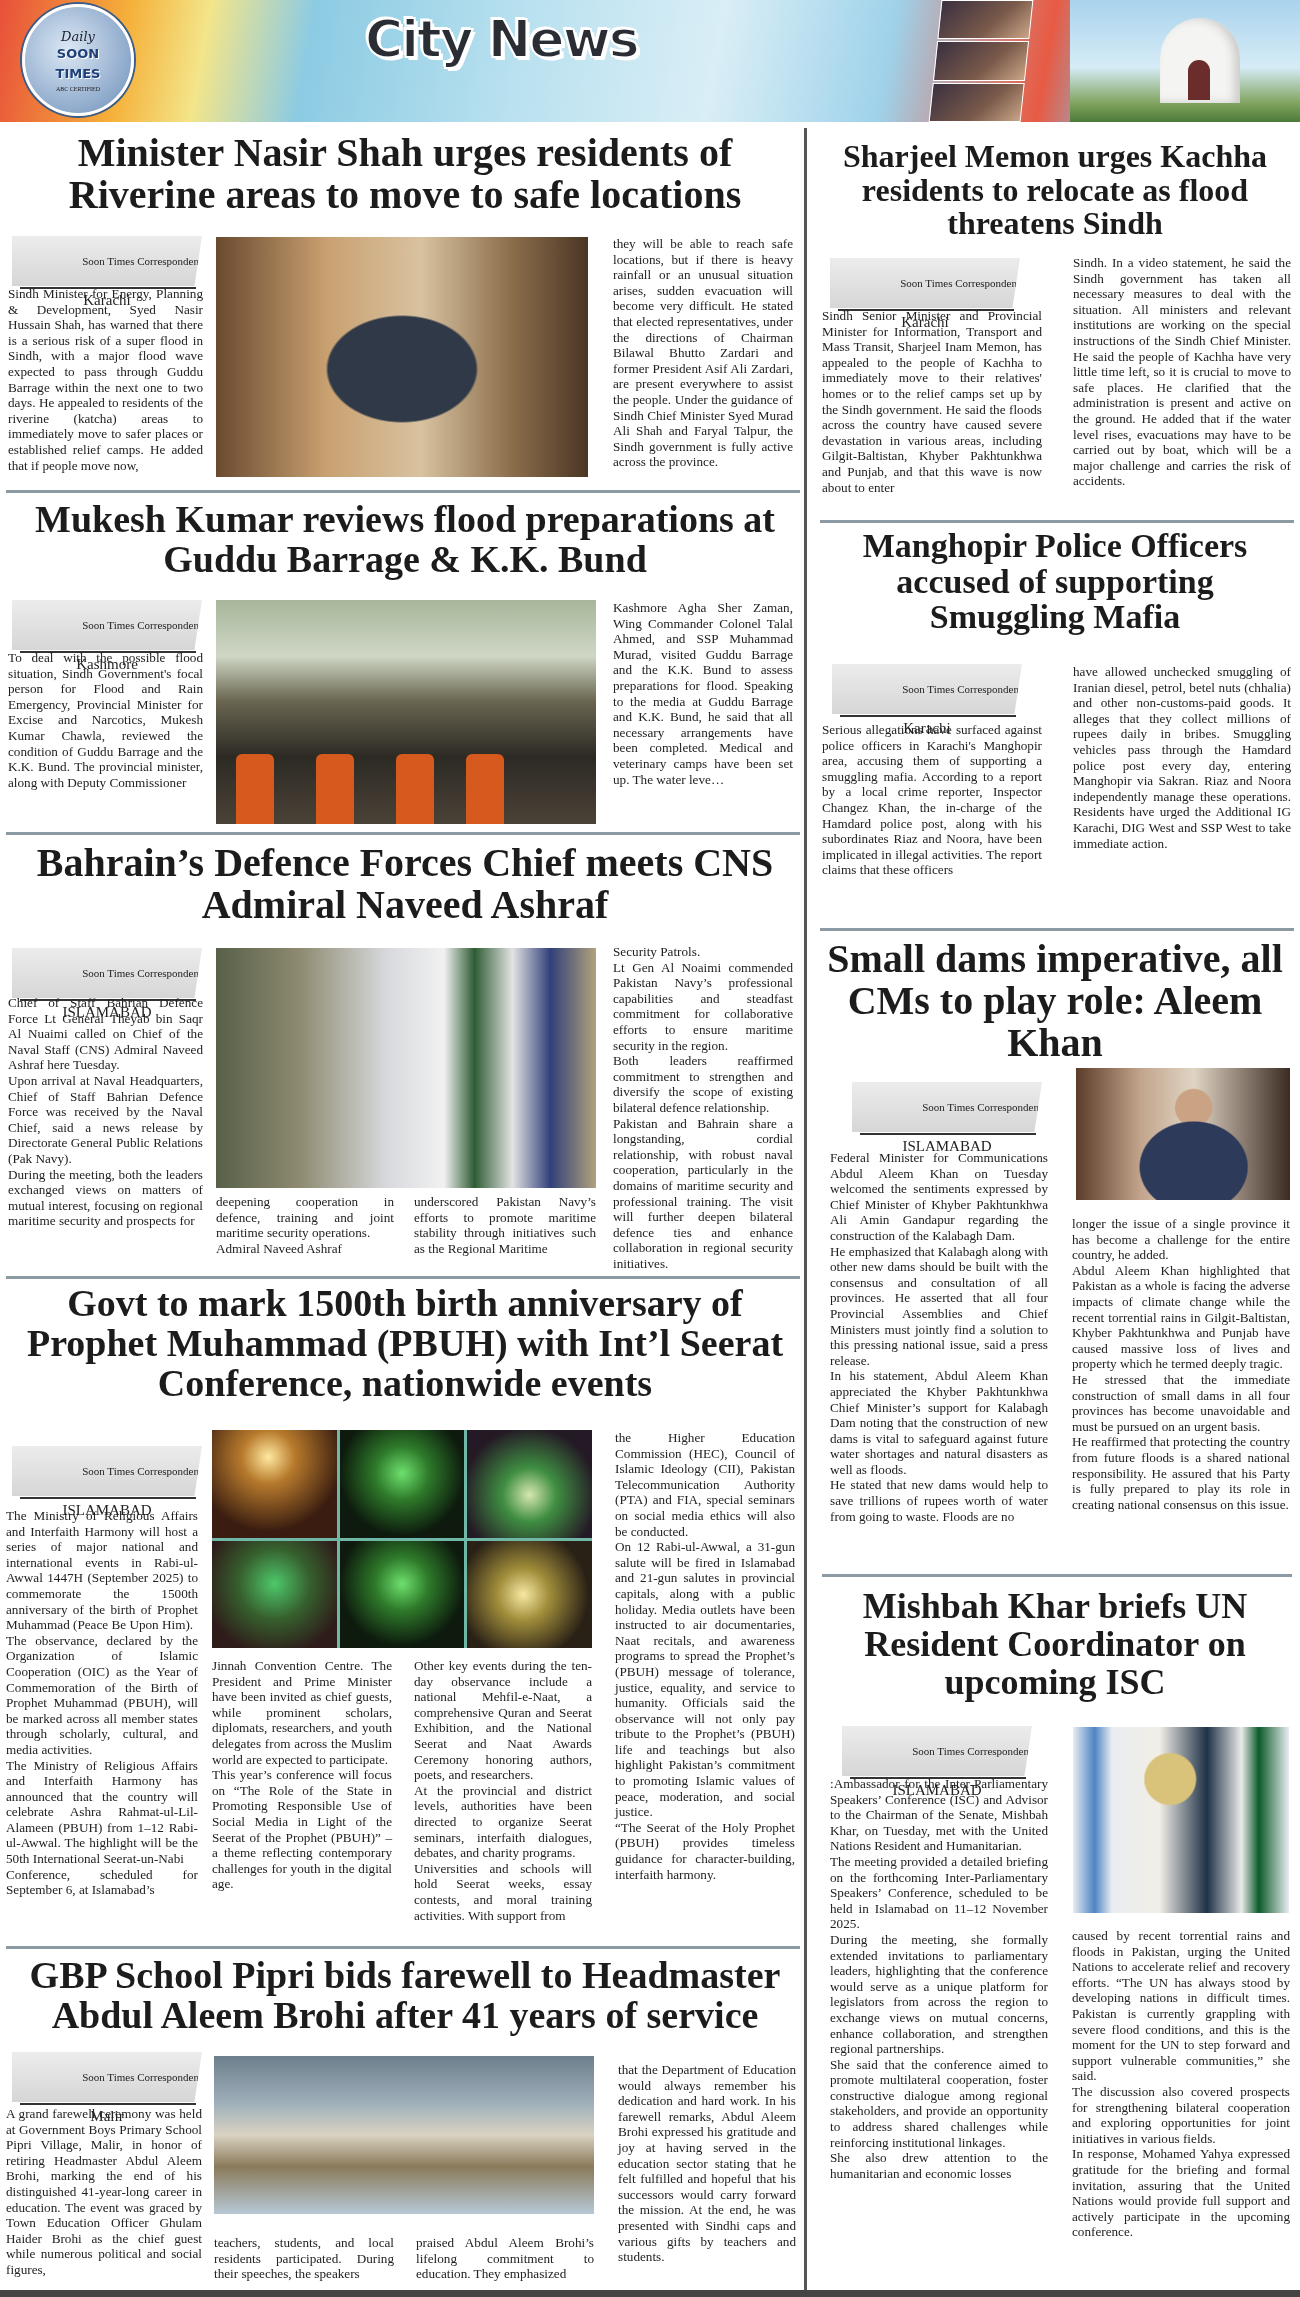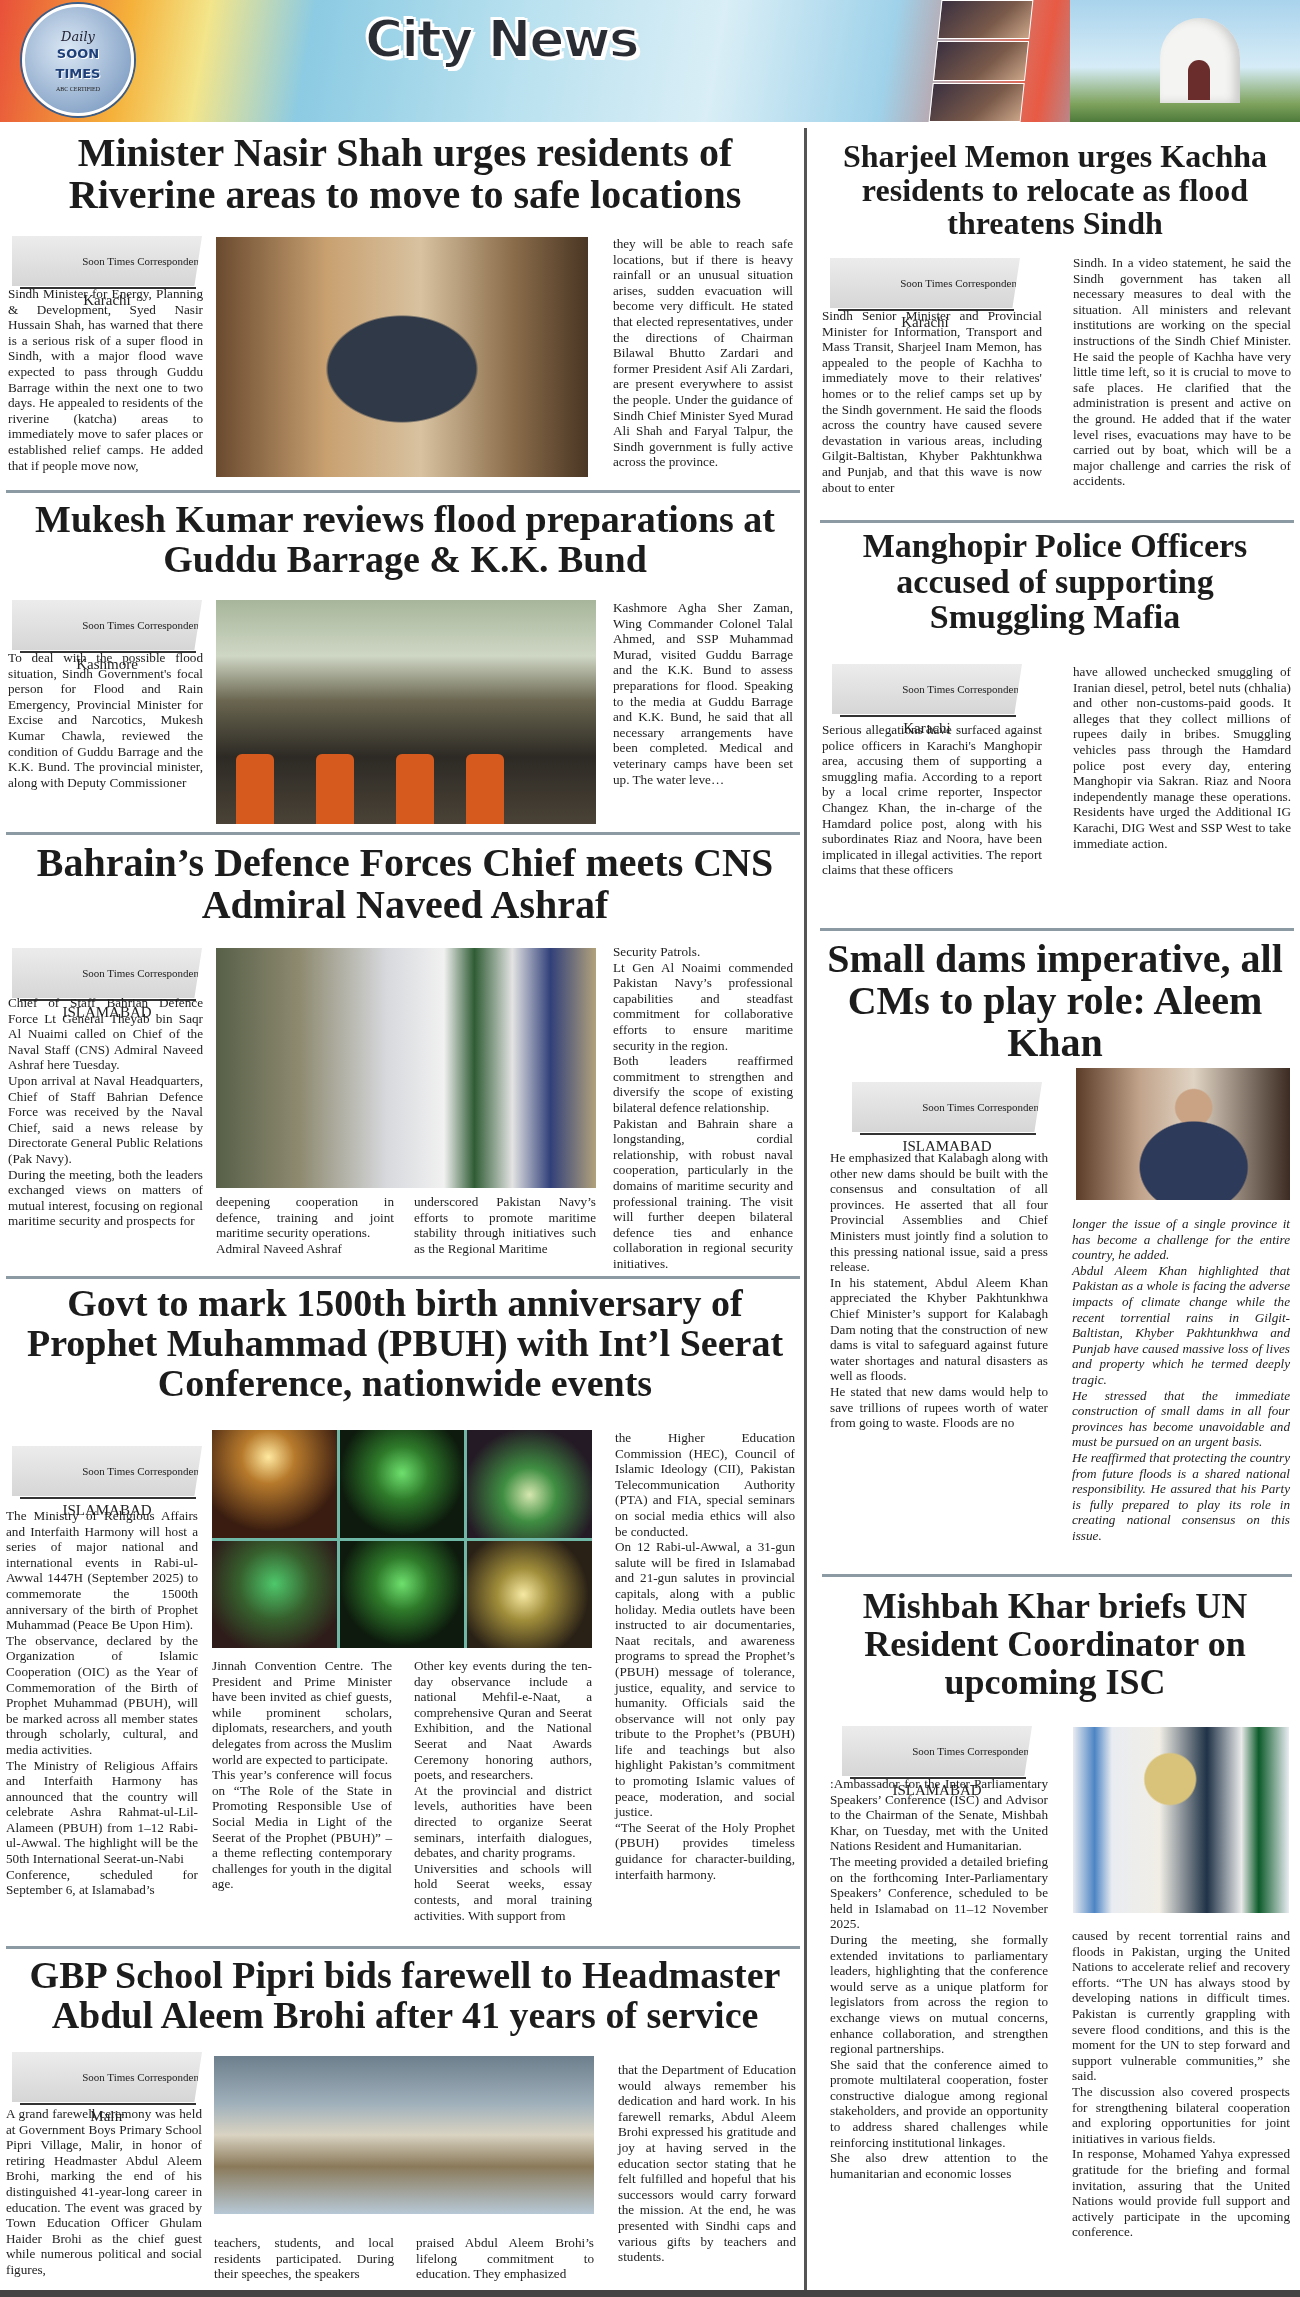--- a/index.html
+++ b/index.html
@@ -207,26 +207,27 @@
 <div class="hrule" style="left:820px;top:928px;width:474px;"></div>
 
 <section>
   <h1 class="abs headline" style="left:815px;top:938px;width:480px;font-size:40px;">Small dams imperative, all CMs to play role: Aleem Khan</h1>
   <div class="byline-box" style="left:852px;top:1082px;">
     <div class="byline">Soon Times Correspondent</div>
     <div class="byline-rule"></div>
     <div class="dateline">ISLAMABAD</div>
   </div>
   <div class="col" style="left:830px;top:1150px;width:218px;">
+    <p>Federal Minister for Communications Abdul Aleem Khan on Tuesday welcomed the sentiments expressed by Chief Minister of Khyber Pakhtunkhwa Ali Amin Gandapur regarding the construction of the Kalabagh Dam.</p>
     <p>He emphasized that Kalabagh along with other new dams should be built with the consensus and consultation of all provinces. He asserted that all four Provincial Assemblies and Chief Ministers must jointly find a solution to this pressing national issue, said a press release.</p>
     <p>In his statement, Abdul Aleem Khan appreciated the Khyber Pakhtunkhwa Chief Minister’s support for Kalabagh Dam noting that the construction of new dams is vital to safeguard against future water shortages and natural disasters as well as floods.</p>
     <p>He stated that new dams would help to save trillions of rupees worth of water from going to waste. Floods are no</p>
   </div>
   <div class="photo ph-minister" style="left:1076px;top:1068px;width:214px;height:132px;"></div>
-  <div class="col" style="left:1072px;top:1216px;width:218px;font-style:italic;">
+  <div class="col" style="left:1072px;top:1216px;width:218px;">
     <p>longer the issue of a single province it has become a challenge for the entire country, he added.</p>
     <p>Abdul Aleem Khan highlighted that Pakistan as a whole is facing the adverse impacts of climate change while the recent torrential rains in Gilgit-Baltistan, Khyber Pakhtunkhwa and Punjab have caused massive loss of lives and property which he termed deeply tragic.</p>
     <p>He stressed that the immediate construction of small dams in all four provinces has become unavoidable and must be pursued on an urgent basis.</p>
     <p>He reaffirmed that protecting the country from future floods is a shared national responsibility. He assured that his Party is fully prepared to play its role in creating national consensus on this issue.</p>
   </div>
 </section>
 <div class="hrule" style="left:822px;top:1574px;width:470px;"></div>
 
 <section>
   <h1 class="abs headline" style="left:815px;top:1588px;width:480px;font-size:36px;">Mishbah Khar briefs UN Resident Coordinator on upcoming ISC</h1>

